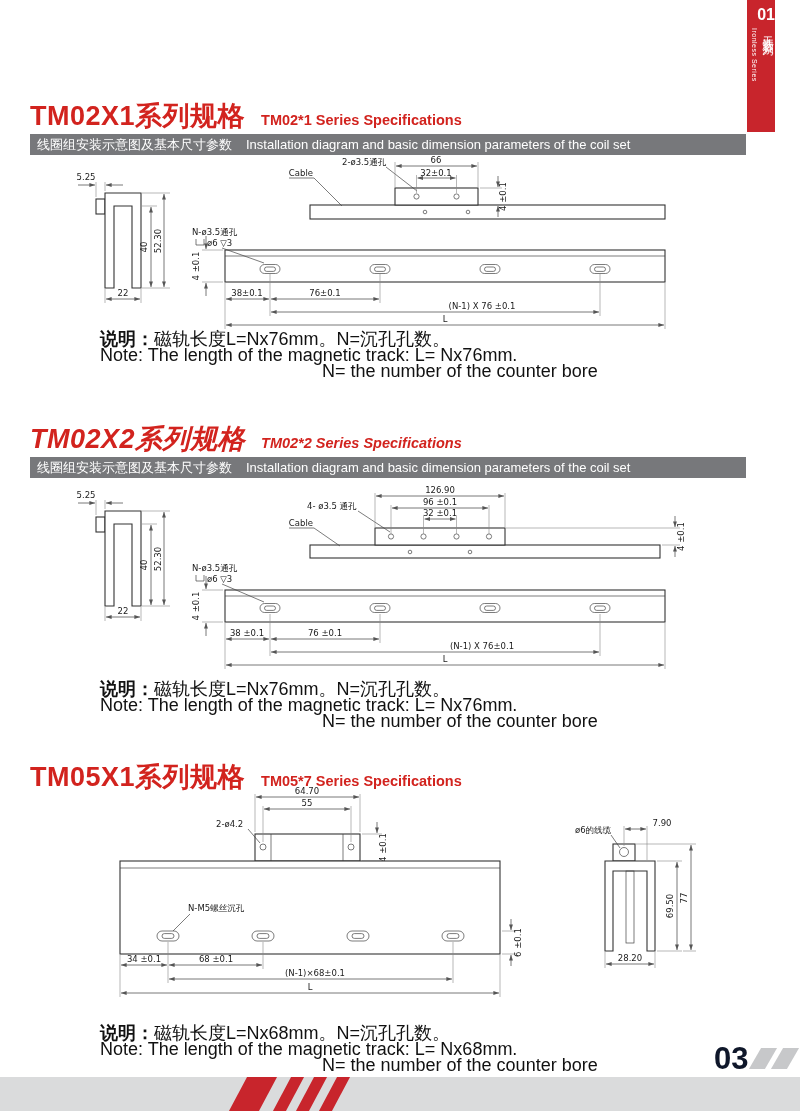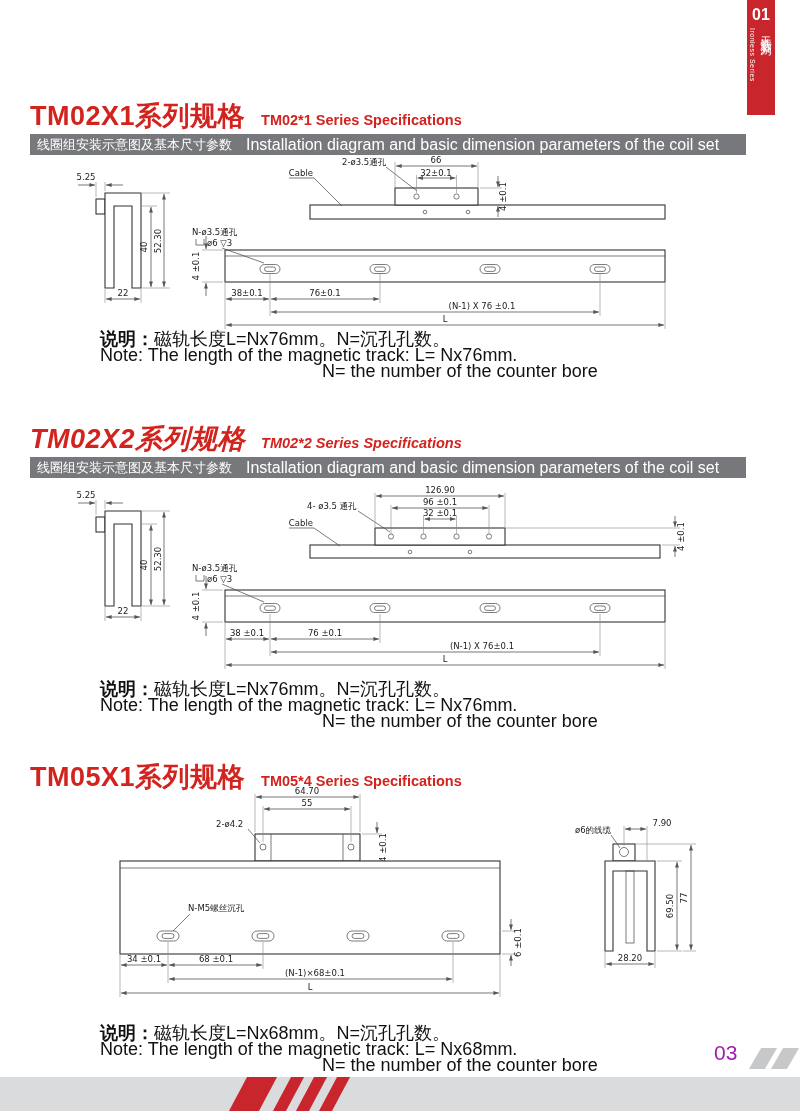--- a/index.html
+++ b/index.html
@@ -11,37 +11,37 @@
 
   
   .sec-head { position:absolute; display:flex; align-items:baseline; gap:16px; color:#d2231e; white-space:nowrap;justify-content:space-between; }
   .sec-head .cn { font-size:27px; font-weight:bold; letter-spacing:.5px; }
   .sec-head .en { font-size:14.5px; font-weight:bold;margin-top:28px; }
 
   
   .sec-bar { position:absolute; width:716px; height:21px; background:#77787b; color:#fff;
              display:flex; align-items:center; gap:14px; padding-left:7px; white-space:nowrap;margin-top:15px; }
   .sec-bar .cn { font-size:13px; }
-  .sec-bar .en { font-size:16px; }
+  .sec-bar .en { font-size:13px; }
 
   
   .notes { position:absolute; font-size:18px; line-height:16px; color:#111; }
   .note-label { font-weight:bold; }
   .note-en.indent { padding-left:222px; }
 
   
-  .side-tab { position:absolute; left:747px; top:0; width:28px; height:115px; background:#c8252c; color:#fff;
-              display:flex; flex-direction:column; align-items:center; padding-top:5px; }
+  .side-tab { position:absolute; left:747px; top:0; width:28px; height:132px; background:#c8252c; color:#fff;
+              display:flex; flex-direction:column; align-items:flex-end; padding-top:5px; }
   .tab-num { font-size:16px; font-weight:bold; line-height:20px; }
   .tab-texts { display:flex; flex-direction:row; margin-top:3px; gap:2px; align-items:flex-start; }
   .tab-en { writing-mode:vertical-rl; font-size:7px; letter-spacing:.5px; }
   .tab-cn { writing-mode:vertical-rl; font-size:11px; letter-spacing:2px; }
 
   
-  .page-num { position:absolute; left:714px; top:1041px; font-size:21px; font-weight:normal; color:#a21caf; }
+  .page-num { position:absolute; left:714px; top:1041px; font-size:31px; font-weight:bold; color:#0f172a; }
   .page-num-slashes { position:absolute; left:755px; top:1048px; display:flex; gap:6px; }
   .page-num-slashes i { display:block; width:16px; height:21px; background:#c7c8ca; transform:skewX(-30deg); }
   .bottom-band { position:absolute; left:0; top:1077px; width:800px; height:34px; background:#dadbdc; }
   .stripe { position:absolute; top:0; height:34px; background:#c8252c; transform:skewX(-28deg); }
   .stripe.s1 { left:238px; width:30px; }
   .stripe.s2 { left:282px; width:13px; }
   .stripe.s3 { left:305px; width:13px; }
   .stripe.s4 { left:328px; width:13px; }
 
   
@@ -299,21 +299,21 @@
 </svg>
 
 <div class="notes" style="left:100px; top:681px;">
   <div class="note-cn"><span class="note-label">说明：</span><span>磁轨长度L=Nx76mm。N=沉孔孔数。</span></div>
   <div class="note-en">Note: The length of the magnetic track: L= Nx76mm.</div>
   <div class="note-en indent">N= the number of the counter bore</div>
 </div>
 
 <div class="sec-head" style="left:30px; top:745px;">
   <span class="cn">TM05X1系列规格</span>
-  <span class="en">TM05*4 Series Specifications</span>
+  <span class="en">TM05*7 Series Specifications</span>
 </div>
 
 <svg class="drawing" style="left:30px; top:786px;" width="716" height="218" viewBox="0 0 716 218">
 
   <g>
     <g>
       <rect class="part" x="225" y="48" width="105" height="27"></rect>
       <circle class="thin" cx="233" cy="61" r="3"></circle>
       <circle class="thin" cx="321" cy="61" r="3"></circle>
       <line class="thin" x1="241" y1="48" x2="241" y2="75"></line>

